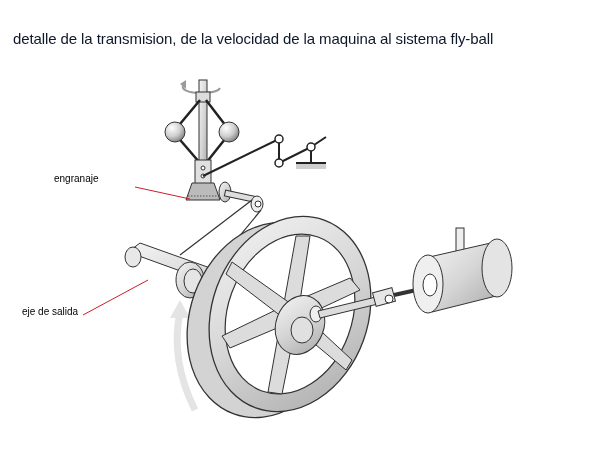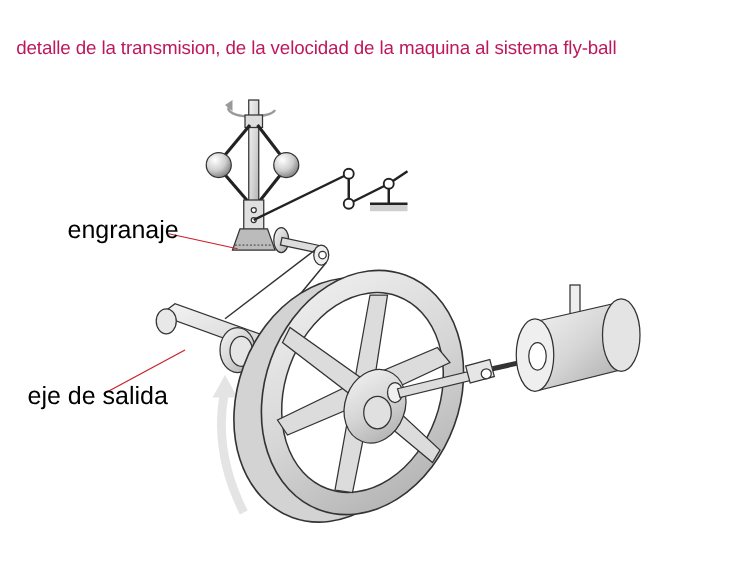--- a/index.html
+++ b/index.html
@@ -1,18 +1,18 @@
 <!DOCTYPE html>
 <html><head>
 <meta charset="utf-8">
 <style>
   html,body{margin:0;padding:0;background:#ffffff;}
   body{width:602px;height:468px;position:relative;overflow:hidden;font-family:"Liberation Sans","DejaVu Sans",sans-serif;}
-  .title{position:absolute;left:13px;top:30px;font-size:15px;color:#be185d;white-space:nowrap;letter-spacing:-0.1px;}
-  .label{position:absolute;font-size:20px;color:#000;white-space:nowrap;}
+  .title{position:absolute;left:13px;top:30px;font-size:15px;color:#0f172a;white-space:nowrap;letter-spacing:-0.1px;}
+  .label{position:absolute;font-size:10px;color:#000;white-space:nowrap;}
   svg.diagram{position:absolute;left:0;top:0;}
 </style>
 </head>
 <body>
 
 <div class="title">detalle de la transmision, de la velocidad de la maquina al sistema fly-ball</div>
 
 <svg class="diagram" width="602" height="468" viewBox="0 0 602 468">
   <defs>
     <linearGradient id="metal" x1="0" y1="0" x2="1" y2="1">

